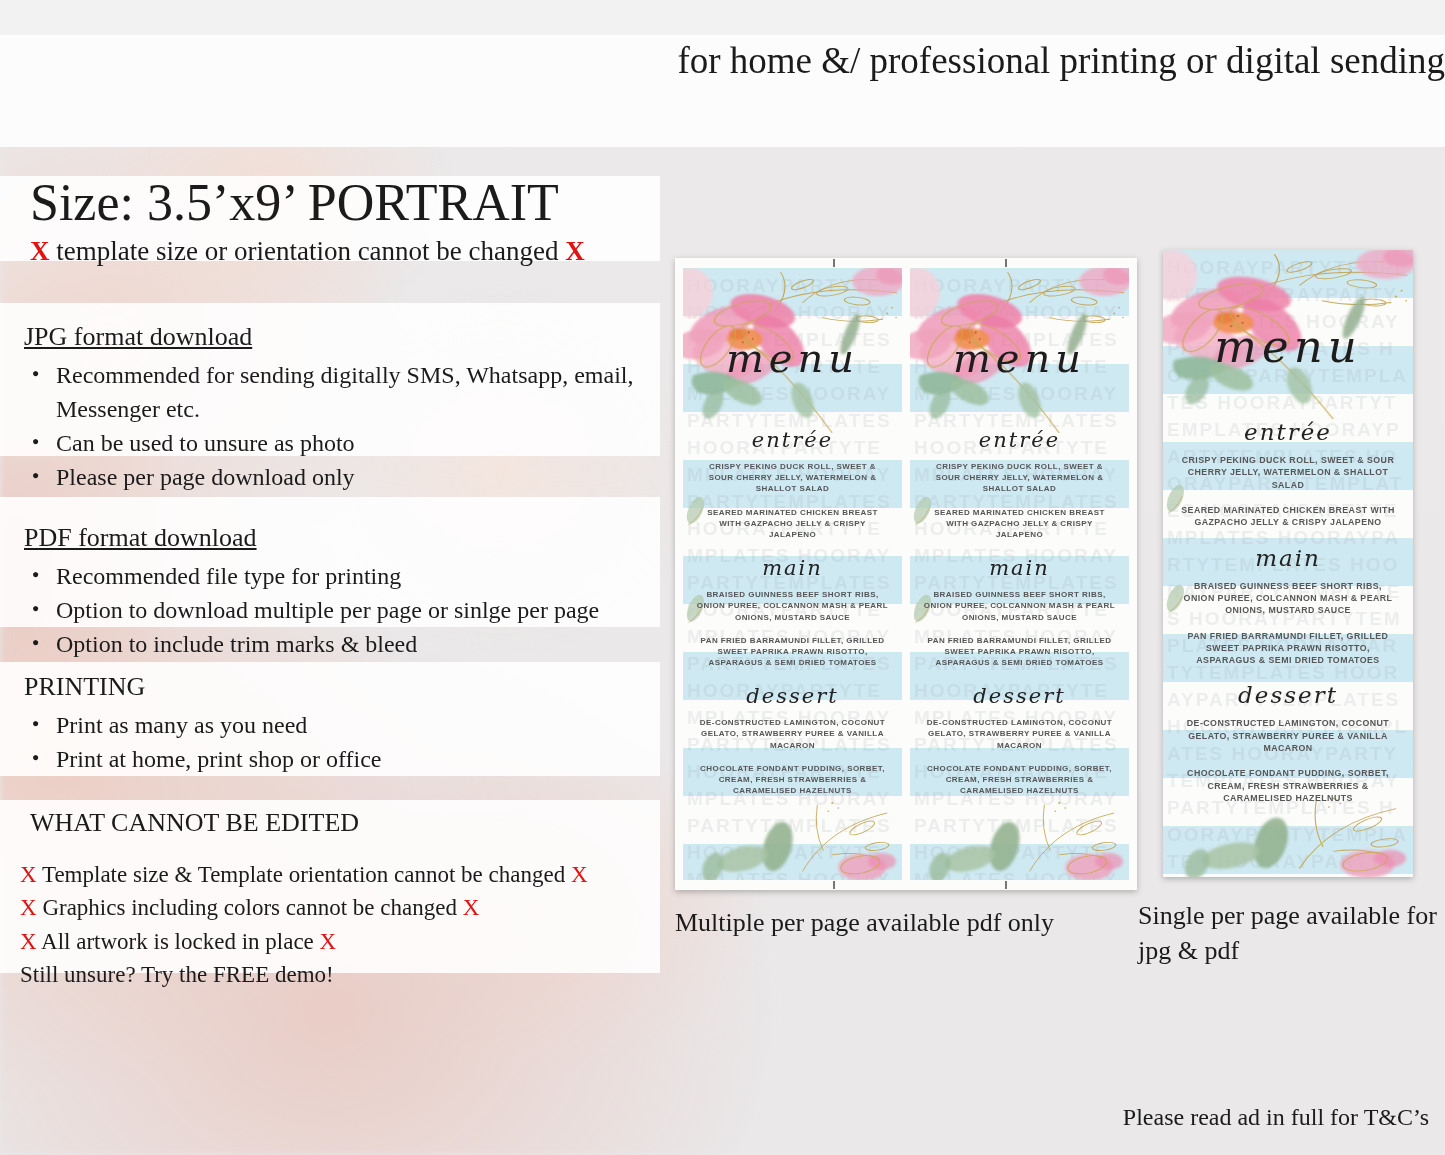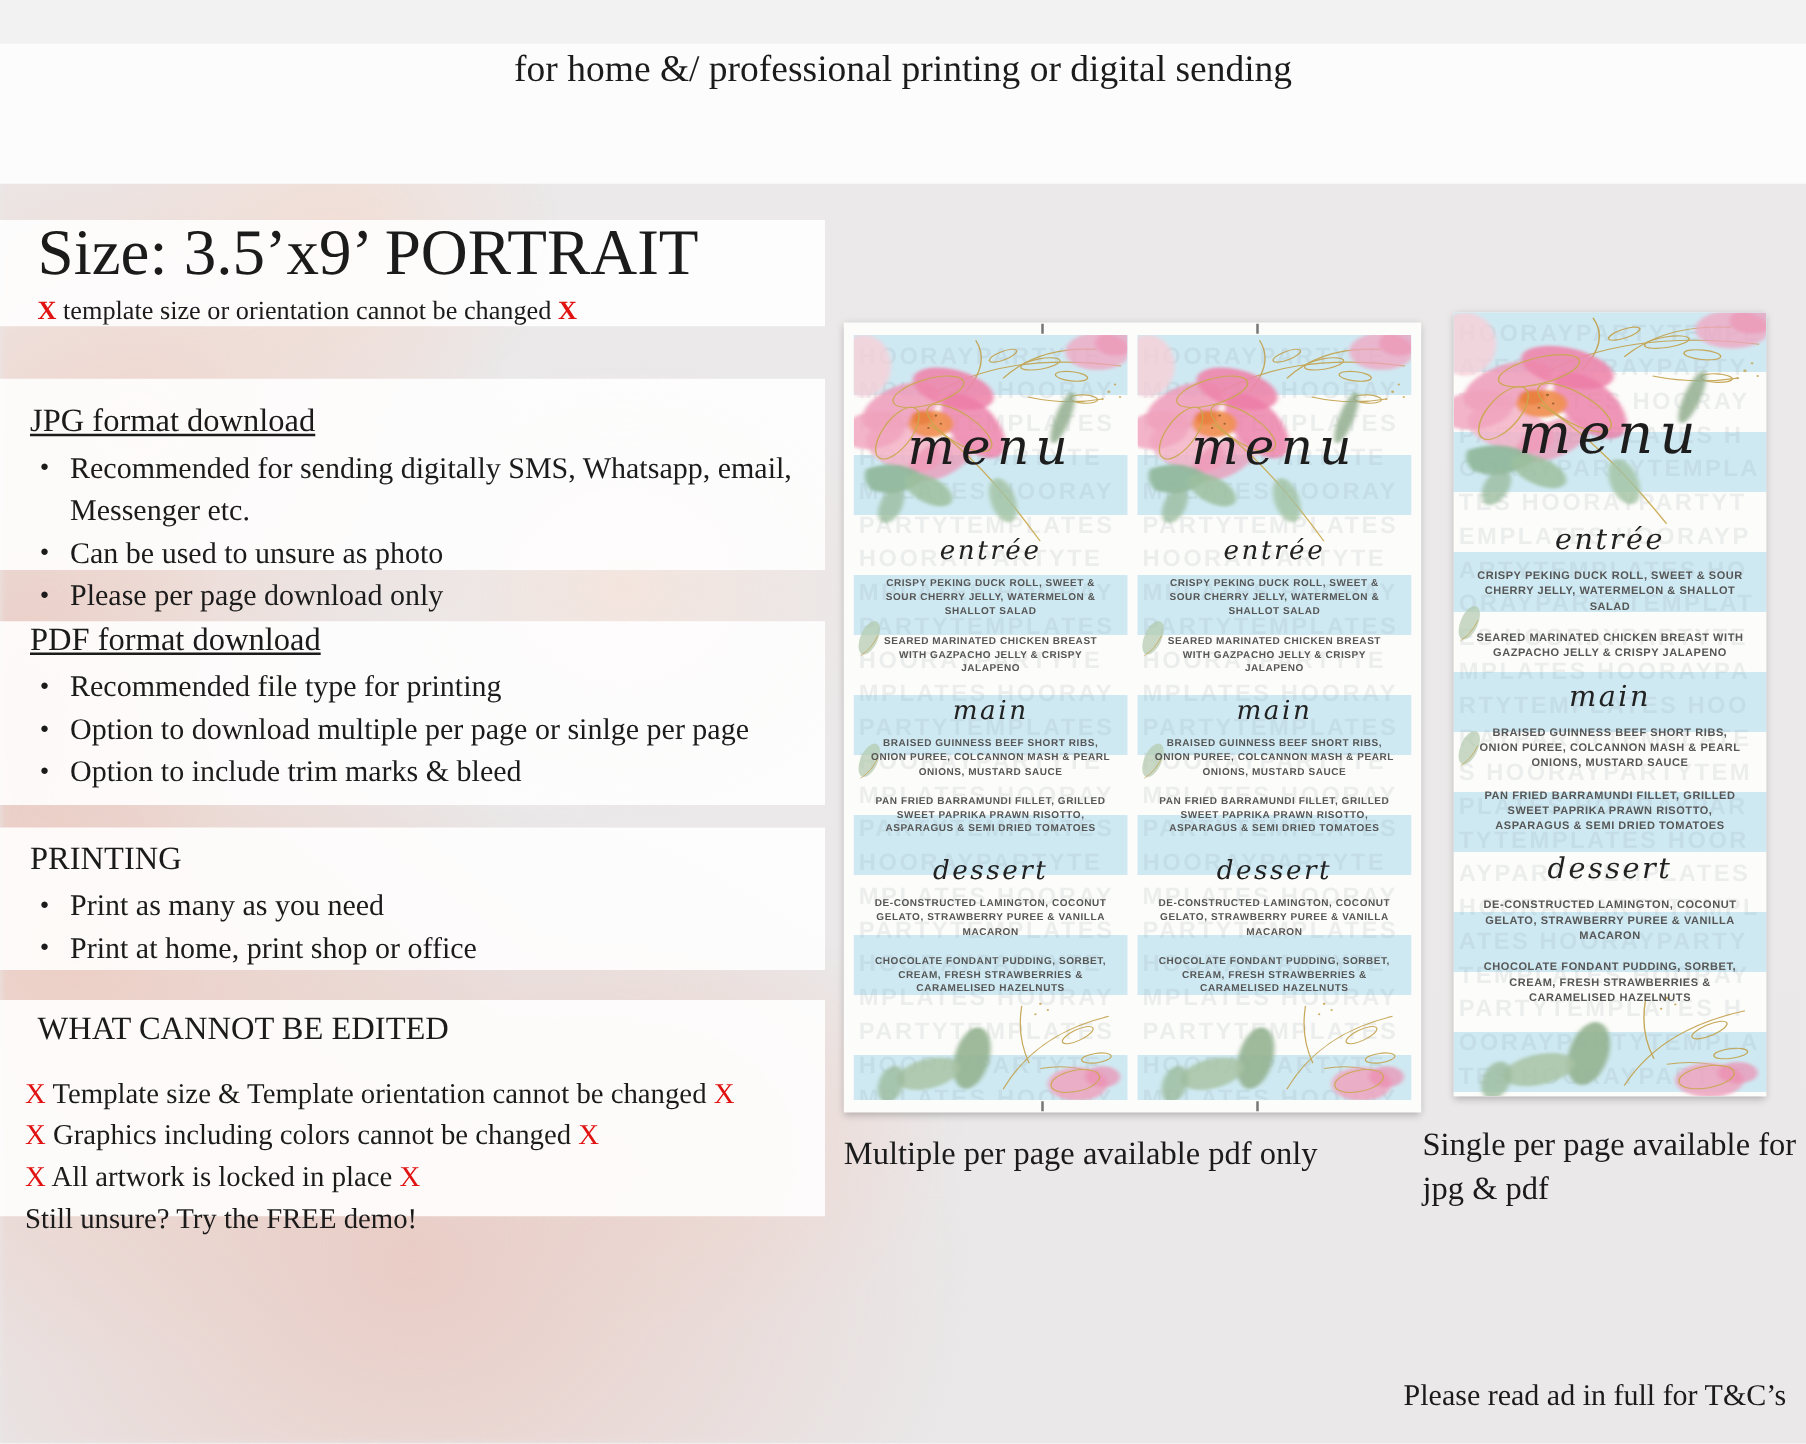--- a/index.html
+++ b/index.html
@@ -18,36 +18,36 @@
       radial-gradient(ellipse 520px 470px at 60px 760px, rgba(236,206,196,.95), transparent 70%),
       radial-gradient(ellipse 620px 520px at 330px 1010px, rgba(233,201,193,.9), transparent 72%),
       radial-gradient(ellipse 300px 240px at 560px 900px, rgba(240,217,209,.7), transparent 70%),
       radial-gradient(ellipse 240px 420px at 20px 560px, rgba(228,192,184,.8), transparent 70%);
     filter:blur(3px);
   }
   
   .header{position:absolute;top:35px;left:0;width:100%;height:112px;
     background:rgba(253,253,254,.95);text-align:center;z-index:2;}
   .header .title{font-size:37px;letter-spacing:1px;margin-top:14px;}
-  .header .subtitle{font-size:30px;margin-top:4px;}
+  .header .subtitle{font-size:37px;margin-top:4px;text-align:right;}
   
   .info-box{position:absolute;left:0;width:660px;box-sizing:border-box;
     background:rgba(255,255,255,.88);z-index:2;}
   #size-box{top:176px;height:85px;padding:0 0 0 30px;}
   .size-heading{font-size:52px;line-height:1.05;}
-  .size-note{font-size:21px;margin-top:5px;}
+  .size-note{font-size:27px;margin-top:5px;}
   .red-x{color:var(--accent-red);}
   #size-box .red-x{font-weight:bold;}
   .box-heading{font-size:26px;margin:0 0 6px 0;}
   .u{text-decoration:underline;}
   .blist{list-style:none;margin:0;padding:0;font-size:24px;line-height:1.42;}
   .blist li{position:relative;padding-left:32px;}
   .blist li::before{content:"\25CF";font-size:12px;position:absolute;left:8px;top:7px;}
   #jpg-box{top:303px;height:153px;padding:19px 14px 0 24px;}
-  #pdf-box{top:497px;height:147px;padding:0 14px 0 24px;}
+  #pdf-box{top:497px;height:130px;padding:26px 14px 0 24px;}
   #printing-box{top:662px;height:114px;padding:10px 14px 0 24px;}
   #edited-box{top:800px;height:173px;padding:8px 10px 0 20px;font-size:23px;}
   #edited-box .box-heading{margin-left:10px;margin-bottom:20px;}
   .x-line{line-height:1.45;}
   
   #multi-sheet{position:absolute;left:675px;top:258px;width:462px;height:632px;
     background:#fcfcfb;box-shadow:0 2px 6px rgba(0,0,0,.25);z-index:2;}
   #single-card{position:absolute;left:1163px;top:250px;width:250px;height:627px;
     background:#fdfdfc;box-shadow:0 2px 6px rgba(0,0,0,.25);z-index:2;}
   .panel-slot{position:absolute;top:10px;height:612px;width:219px;}

